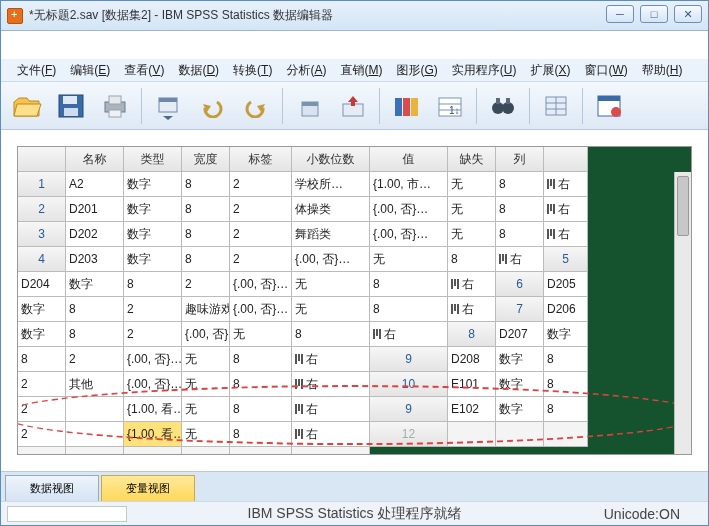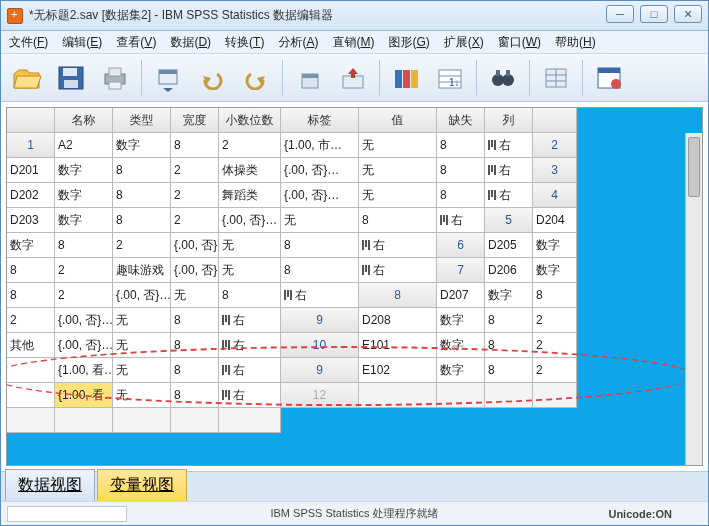--- a/index.html
+++ b/index.html
@@ -4,43 +4,43 @@
 <style>
   * { box-sizing: border-box; }
   body { margin:0; font-family:"Microsoft YaHei", Arial, sans-serif; font-size:12px; background:#fff; user-select:none; }
   .window { width:709px; height:526px; border:1px solid #5a8dbb; position:relative; display:flex; flex-direction:column; background:#fff; }
   .titlebar { height:30px; background:linear-gradient(#e8f1fa,#d3e5f6); display:flex; align-items:center; padding:0 6px; border-bottom:1px solid #9cb7d4; position:relative; }
   .titlebar .app-icon { width:16px; height:16px; background:#e86f1a; border:1px solid #b35414; margin-right:6px; border-radius:2px; position:relative; }
   .titlebar .app-icon::after { content:"+"; color:#fff; font-size:11px; position:absolute; top:-1px; left:3px; }
   .titlebar .title-text { color:#333; font-size:12px; }
   .win-controls { position:absolute; right:6px; top:4px; display:flex; gap:6px; }
   .win-btn { width:28px; height:18px; border:1px solid #6d8fb5; border-radius:3px; background:linear-gradient(#f5faff,#d5e5f5); display:flex; align-items:center; justify-content:center; color:#3a5a7a; font-size:11px; cursor:pointer; }
-  .menubar { height:23px; background:#eaf2fb; display:flex; align-items:center; padding:0 4px; gap:6px; border-bottom:1px solid #cad9eb; }
+  .menubar { height:23px; background:#eaf2fb; display:flex; align-items:center; padding:0 12px; gap:6px; border-bottom:1px solid #cad9eb;margin-top:28px; }
   .menu-item { padding:2px 4px; cursor:pointer; color:#222; }
   .menu-item u { text-decoration:underline; }
   .toolbar { height:48px; background:linear-gradient(#f4f8fd,#dee9f5); display:flex; align-items:center; padding:0 6px; gap:4px; border-bottom:1px solid #b9c9dc; }
   .tbtn { width:40px; height:40px; display:flex; align-items:center; justify-content:center; cursor:pointer; border-radius:3px; }
   .sep { width:1px; height:36px; background:#b5c7db; margin:0 2px; }
-  .grid-wrap { flex:1; overflow:hidden; position:relative; border:1px solid #999; margin:5px; background:#0ea5e9; }
+  .grid-wrap { flex:1; overflow:hidden; position:relative; border:1px solid #999; margin:16px; background:#14532d; }
   .grid { display:grid; grid-template-columns:48px 58px 58px 48px 62px 78px 78px 48px 48px 44px; }
   .cell, .hdr, .rowhdr, .corner { border-right:1px solid #bbb; border-bottom:1px solid #bbb; height:25px; display:flex; align-items:center; padding:0 3px; overflow:hidden; white-space:nowrap; font-size:12px; }
   .hdr, .rowhdr, .corner { background:linear-gradient(#f6f6f6,#e4e4e4); justify-content:center; color:#333; font-weight:normal; }
   .rowhdr { color:#2a5a9a; }
   .cell { background:#fff; color:#222; }
   .cell.hl { background:#ffe27a; }
   .vscroll { position:absolute; right:0; top:25px; bottom:0; width:17px; background:#e9e9e9; border-left:1px solid #bbb; }
   .vscroll .thumb { position:absolute; top:4px; left:2px; width:12px; height:60px; background:#c7c7c7; border:1px solid #999; border-radius:2px; }
   .ellipse { position:absolute; border:2px dashed #e04040; border-radius:50%/50%; pointer-events:none; }
   .tabs { height:30px; background:#d9e6f4; display:flex; align-items:flex-end; padding:0 4px; gap:2px; border-top:1px solid #b9c9dc; }
-  .tab { padding:5px 12px; border:1px solid #9ab; border-bottom:none; background:linear-gradient(#eef4fb,#d5e3f2); cursor:pointer; font-size:16px;text-decoration:underline; }
+  .tab { padding:5px 24px; border:1px solid #9ab; border-bottom:none; background:linear-gradient(#eef4fb,#d5e3f2); cursor:pointer; font-size:11px; }
   .tab.active { background:linear-gradient(#ffe89a,#ffd95a); border-color:#c9a94a; }
-  .statusbar { height:24px; background:#eef3fa; border-top:1px solid #cdd8e8; display:flex; align-items:center; font-size:11px; color:#444; position:relative; }
+  .statusbar { height:24px; background:#eef3fa; border-top:1px solid #cdd8e8; display:flex; align-items:center; font-size:14px; color:#444; position:relative; }
   .status-left { width:120px; height:16px; border:1px solid #bcc; margin-left:6px; background:#fff; }
   .status-center { position:absolute; left:50%; transform:translateX(-50%); }
-  .status-right { position:absolute; right:36px;font-weight:bold; }
+  .status-right { position:absolute; right:28px; }
   .align-icon { display:inline-flex; gap:1px; }
   .align-icon span { width:2px; height:10px; background:#555; }
   svg { display:block; }
 </style>
 </head>
 <body>
 
 <div class="window">
 
   <div class="titlebar">
@@ -55,20 +55,21 @@
 
   <div class="menubar" id="menubar">
       <div class="menu-item">文件(<u>F</u>)</div>
       <div class="menu-item">编辑(<u>E</u>)</div>
       <div class="menu-item">查看(<u>V</u>)</div>
       <div class="menu-item">数据(<u>D</u>)</div>
       <div class="menu-item">转换(<u>T</u>)</div>
       <div class="menu-item">分析(<u>A</u>)</div>
       <div class="menu-item">直销(<u>M</u>)</div>
       <div class="menu-item">图形(<u>G</u>)</div>
+      <div class="menu-item">实用程序(<u>U</u>)</div>
       <div class="menu-item">扩展(<u>X</u>)</div>
       <div class="menu-item">窗口(<u>W</u>)</div>
       <div class="menu-item">帮助(<u>H</u>)</div>
     </div>
 
   <div class="toolbar">
     <div class="tbtn">
       <svg width="32" height="28">
           <path d="M3 10 L8 6 L16 6 L18 9 L28 9 L28 24 L3 24 Z" fill="#f6c14f" stroke="#c08a1e"></path>
           <path d="M6 12 L30 12 L26 24 L3 24 Z" fill="#ffe08a" stroke="#c08a1e"></path>
@@ -165,31 +166,32 @@
         </svg>
     </div>
   </div>
 
   <div class="grid-wrap">
     <div class="grid" id="grid">
         <div class="corner"></div>
         <div class="hdr">名称</div>
         <div class="hdr">类型</div>
         <div class="hdr">宽度</div>
+        <div class="hdr">标签</div>
         <div class="hdr">小数位数</div>
-        <div class="hdr">标签</div>
         <div class="hdr">值</div>
         <div class="hdr">缺失</div>
         <div class="hdr">列</div>
         <div class="hdr"></div>
         <div class="rowhdr">1</div>
         <div class="cell">A2</div>
         <div class="cell">数字</div>
         <div class="cell">8</div>
         <div class="cell">2</div>
+        <div class="cell">学校所…</div>
         <div class="cell">{1.00, 市…</div>
         <div class="cell">无</div>
         <div class="cell">8</div>
         <div class="cell">
           <span class="align-icon">
             <span></span>
             <span style="height:7px"></span>
             <span></span>
           </span>
           <span style="margin-left: 3px;"> 右</span>

